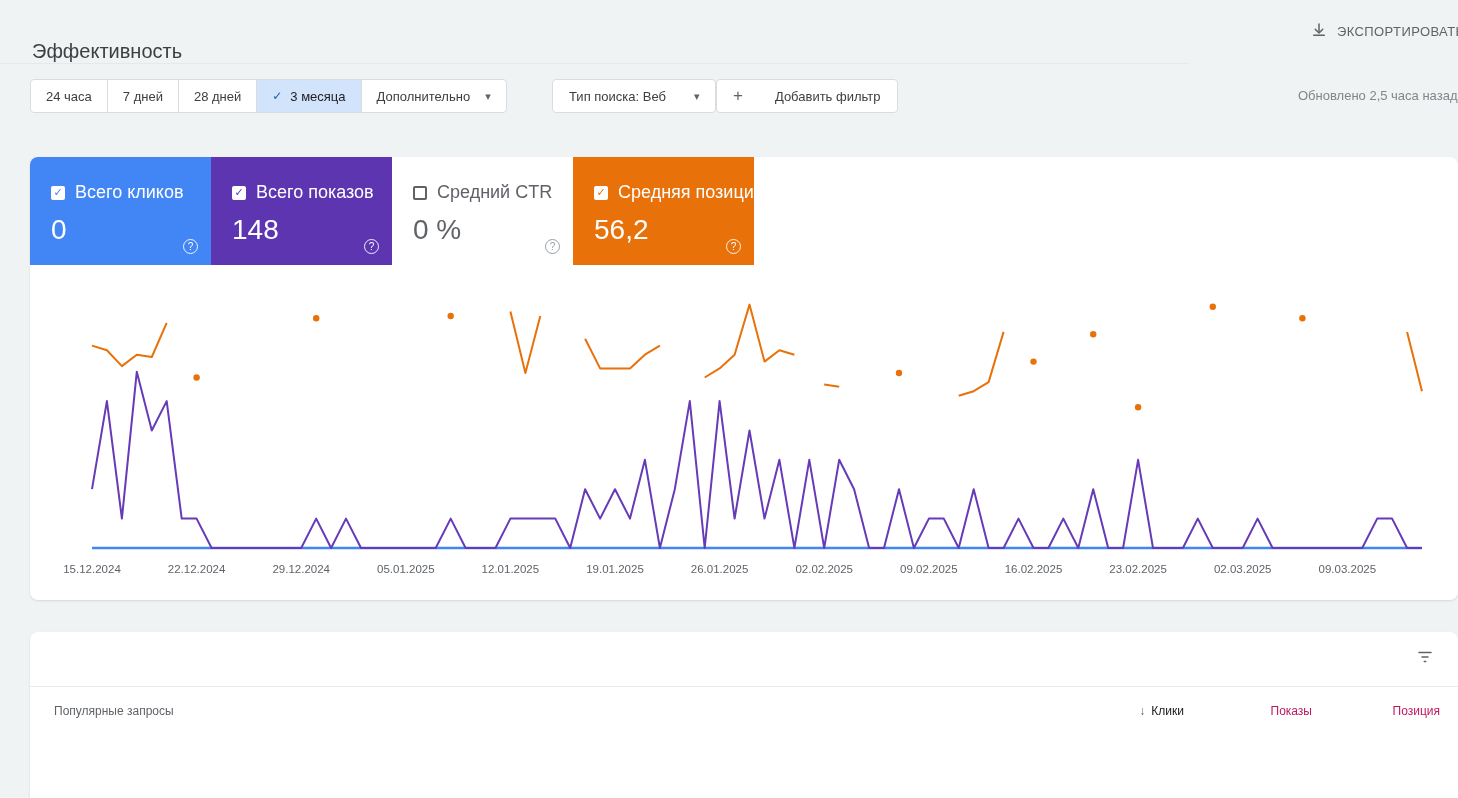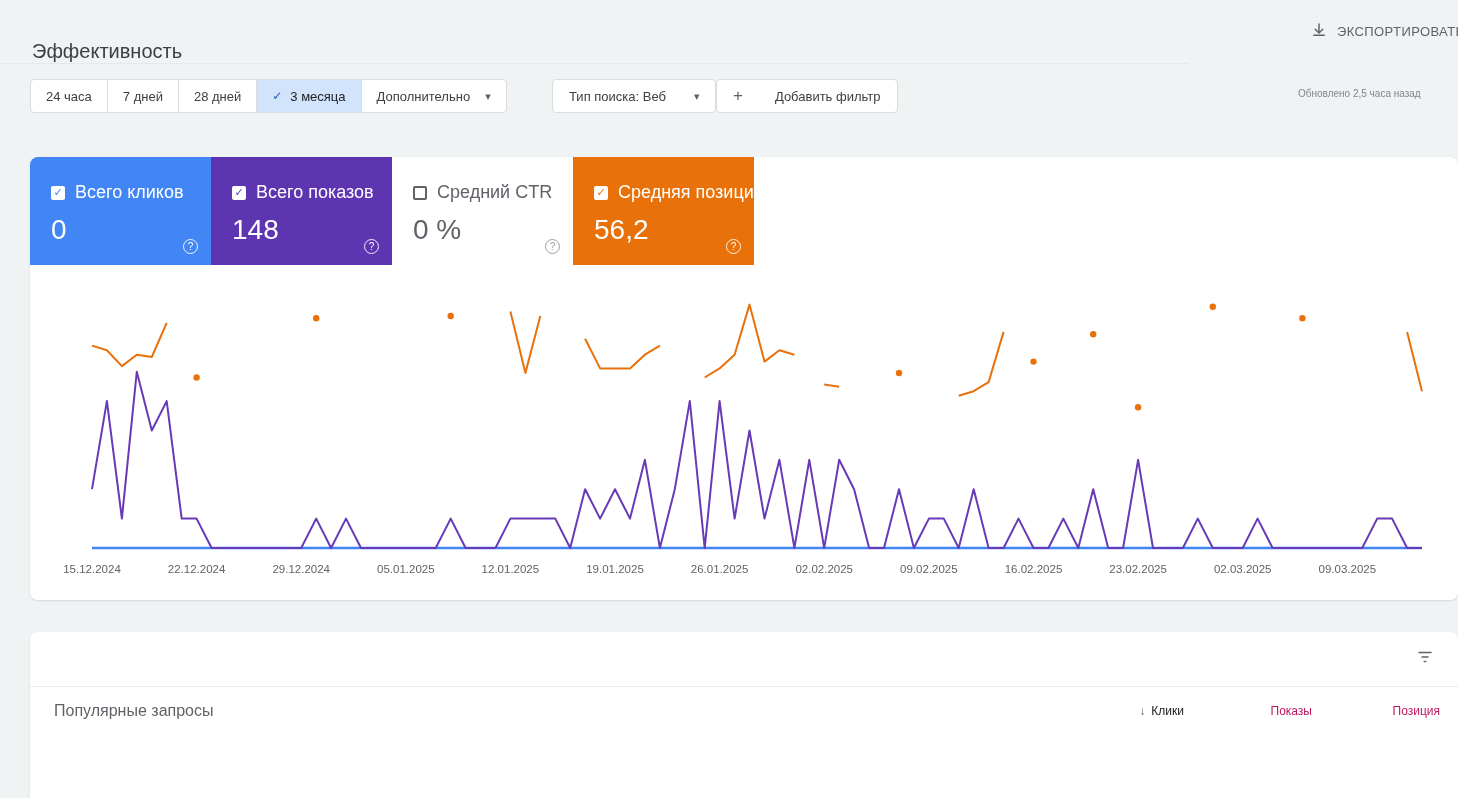--- a/index.html
+++ b/index.html
@@ -41,21 +41,21 @@
     position:absolute;top:0;height:34px;
     display:flex;align-items:center;padding:0 16px;
     border:1px solid #dadce0;border-radius:4px;background:#fff;
     font-size:13px;color:#3c4043;cursor:pointer;white-space:nowrap;gap:21px;
   }
   .chip-search-type{left:552px}
   .chip-add-filter{left:716px}
   .plus-glyph{font-size:17px;color:#5f6368;margin-right:11px;font-weight:400}
   .updated-text{
     position:absolute;left:1298px;top:9px;
-    color:#80868b;font-size:10px;white-space:nowrap;
+    color:#80868b;font-size:13px;white-space:nowrap;
   }
   
   .chart-card{
     position:absolute;top:157px;left:30px;width:1428px;height:443px;
     background:#fff;border-radius:8px;
     box-shadow:0 1px 2px rgba(60,64,67,.15);
   }
   .metric-row{display:flex;height:108px}
   .metric{width:181px;height:108px;position:relative;padding:25px 18px 0 21px;flex:none;cursor:pointer}
   .metric.blue{background:#4285f4;border-top-left-radius:8px}
@@ -102,21 +102,21 @@
   .tab.active::after{
     content:"";position:absolute;bottom:0;left:0;right:0;height:3px;
     background:#202124;border-radius:3px 3px 0 0;
   }
   .table-toolbar{
     height:55px;display:flex;align-items:center;justify-content:flex-end;
     padding-right:20px;border-bottom:1px solid #e8eaed;
   }
   .filter-list-btn{width:26px;height:26px;display:flex;align-items:center;justify-content:center;cursor:pointer}
   .thead-row{height:48px;display:flex;align-items:center;padding:0 18px 0 24px}
-  .th-queries{flex:1;color:#5f6368;font-size:16px}
+  .th-queries{flex:1;color:#5f6368;font-size:12px}
   .th-num{width:128px;display:flex;align-items:center;justify-content:flex-end;gap:6px;color:#be185d;font-size:12px;cursor:pointer}
   .th-num.sorted{color:#202124;font-weight:500}
   .sort-arrow{font-size:12px;color:#5f6368;font-weight:400}
 </style>
 </head>
 <body>
 
 <div class="header">
   <div class="page-title">Эффективность</div>
   <div class="export-btn">

